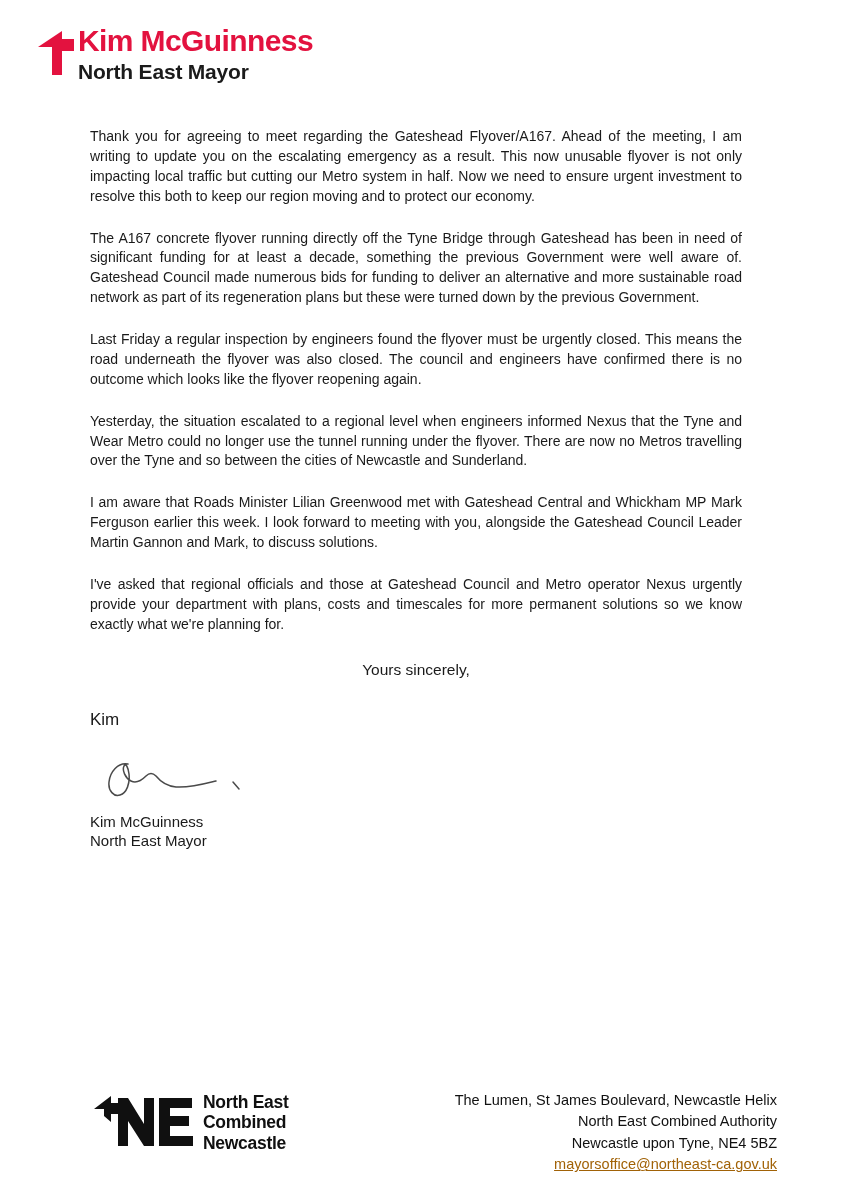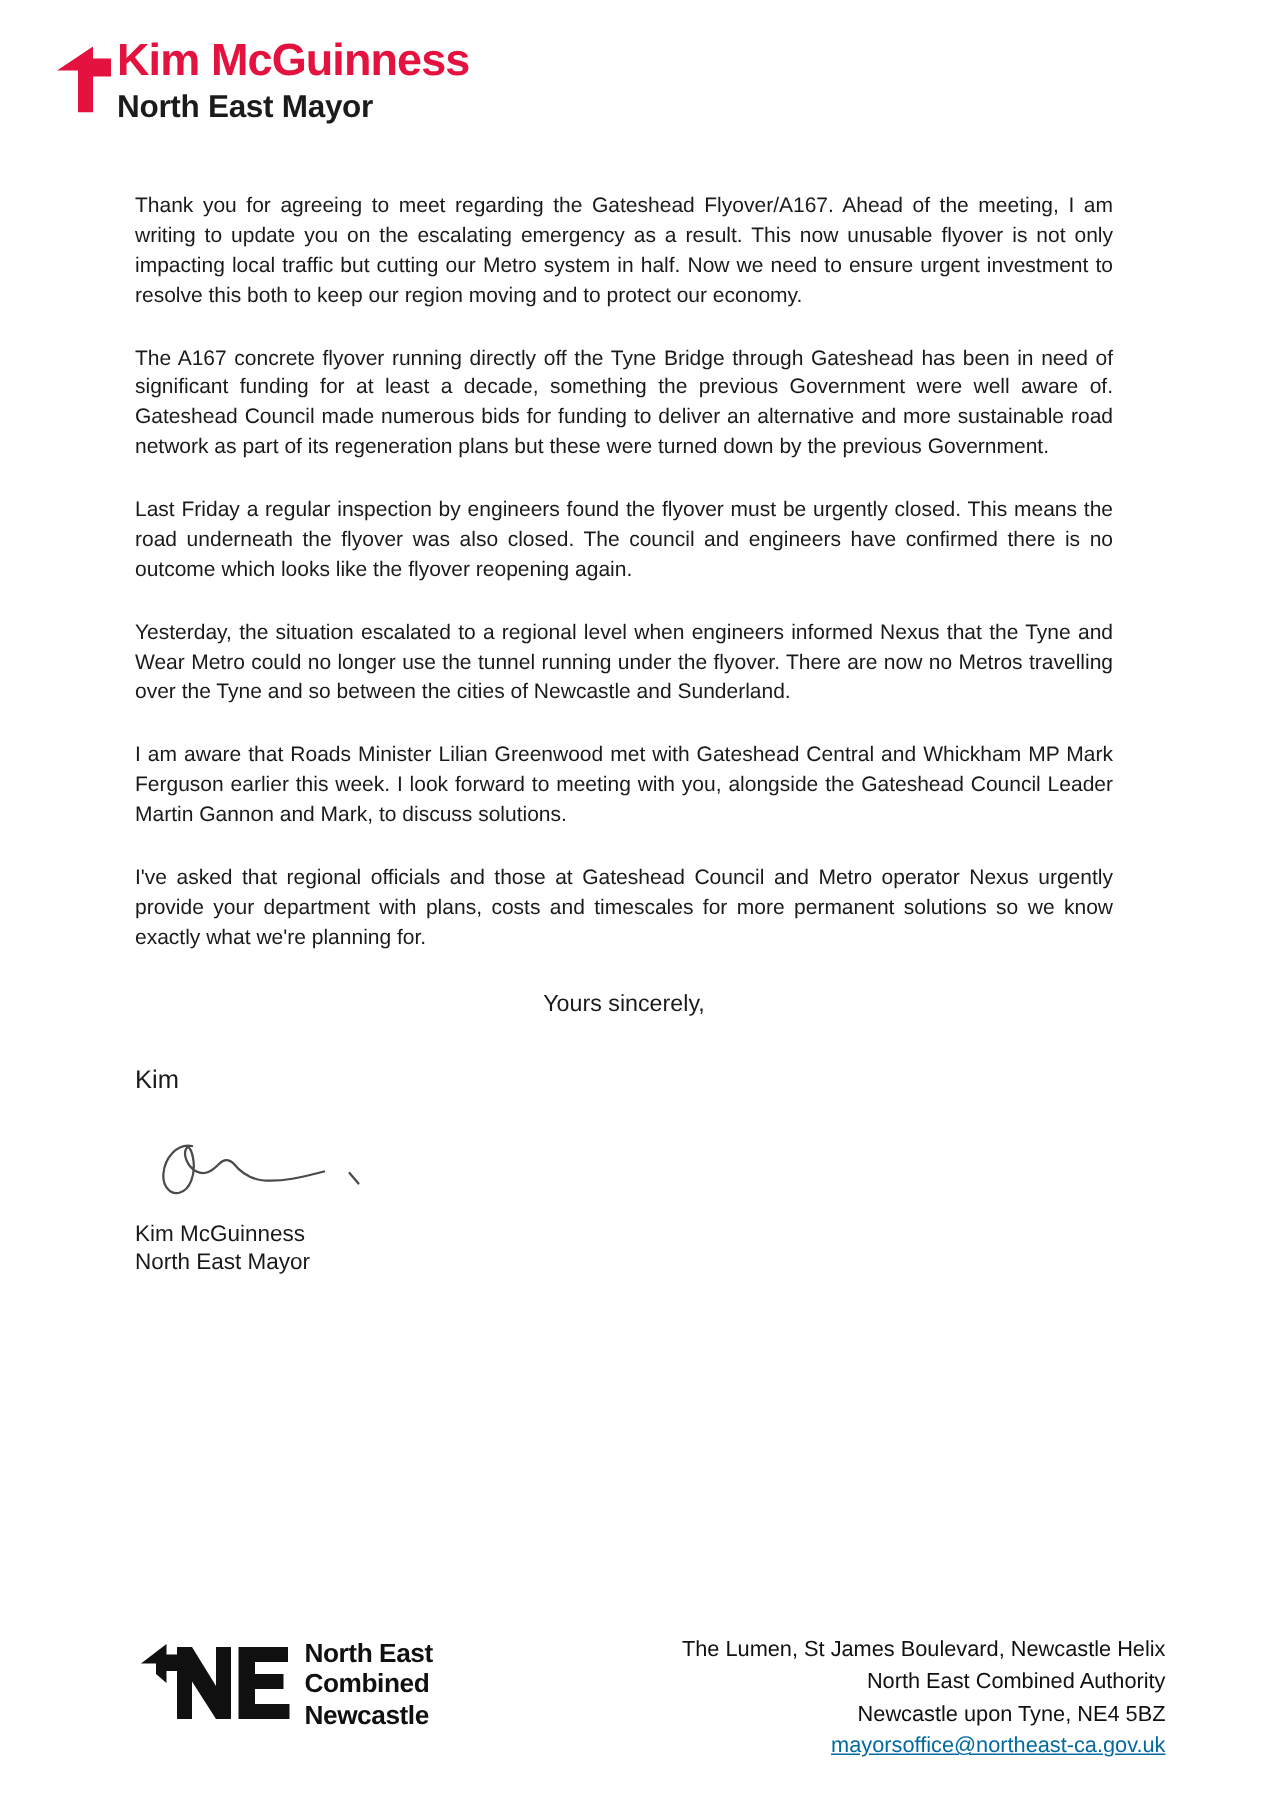--- a/index.html
+++ b/index.html
@@ -136,21 +136,21 @@
     right: 64px;
     top: 6px;
     text-align: right;
     font-size: 14.5px;
     line-height: 1.48;
     color: #111111;
   }
   .footer-address .addr-line { display: block; }
   .footer-email {
     display: block;
-    color: #0369a1;
+    color: #a16207;
     text-decoration: underline;
   }
 </style>
 </head>
 <body>
 
 <div class="letterhead">
   <svg class="brand-mark" viewBox="0 0 36 44" aria-hidden="true">
     <path d="M0 16 L24 0 L24 8 L36 8 L36 20 L24 20 L24 44 L14 44 L14 16 Z" fill="#e3123f"></path>
   </svg>

